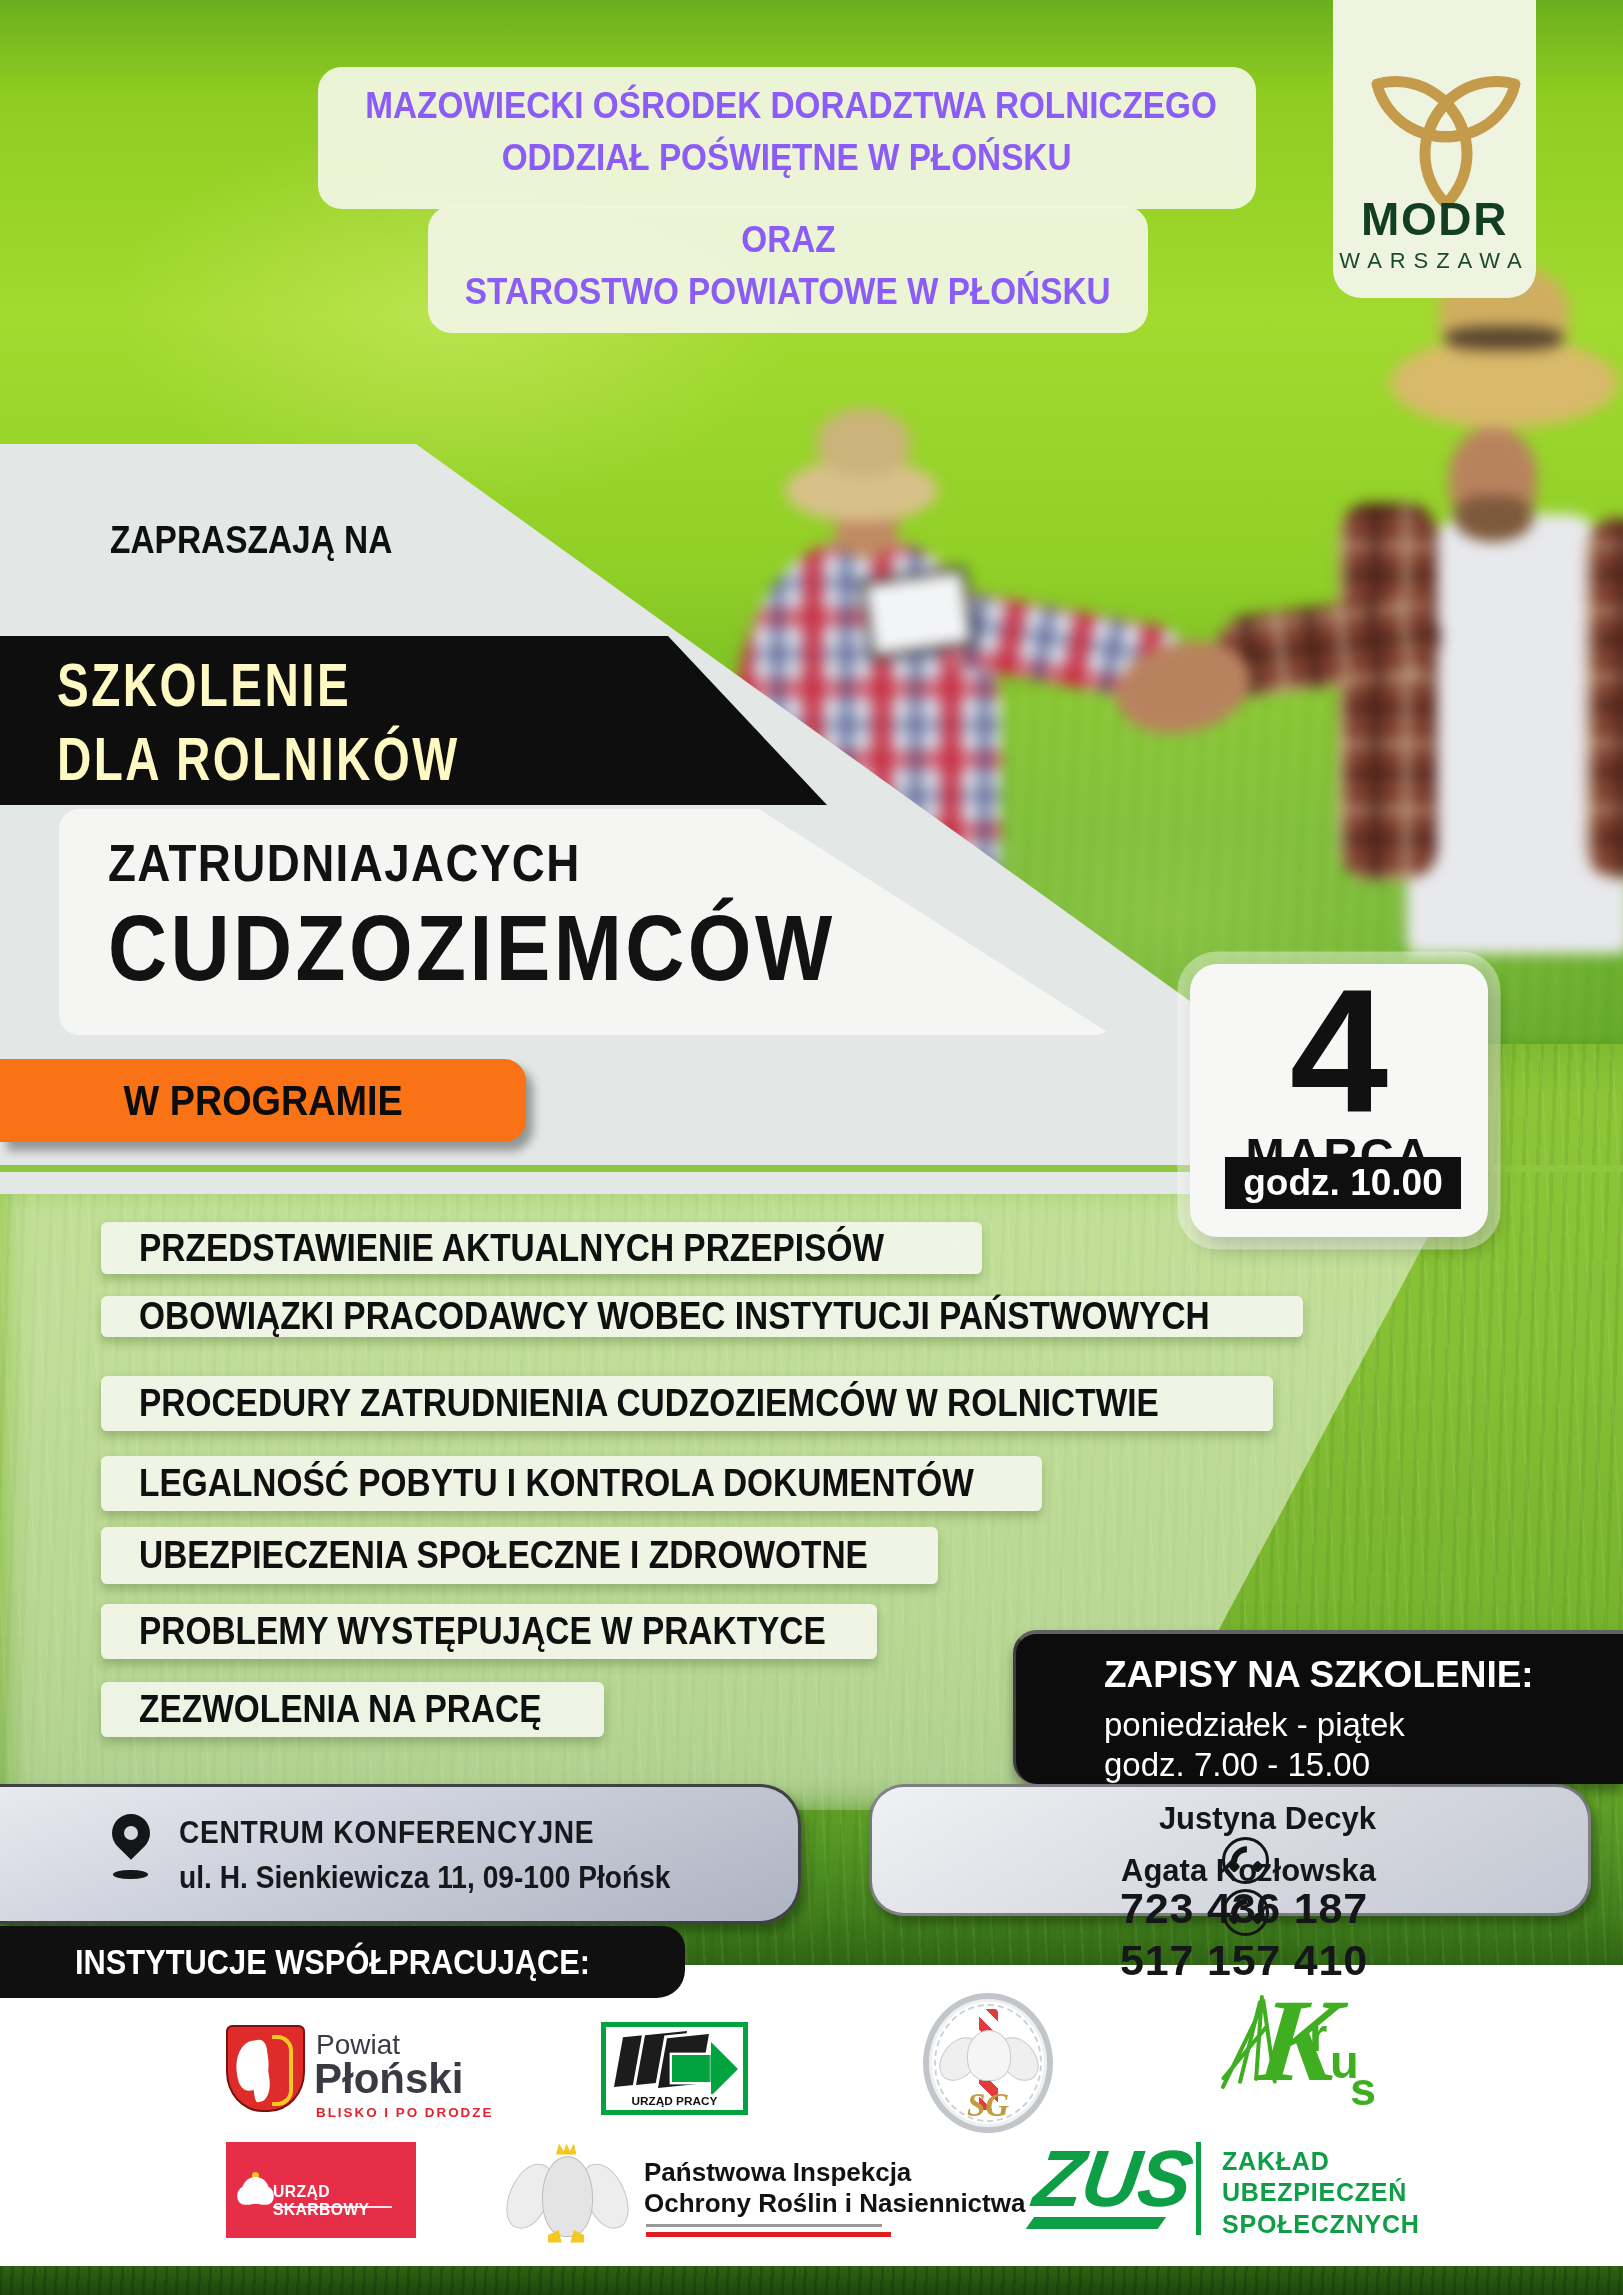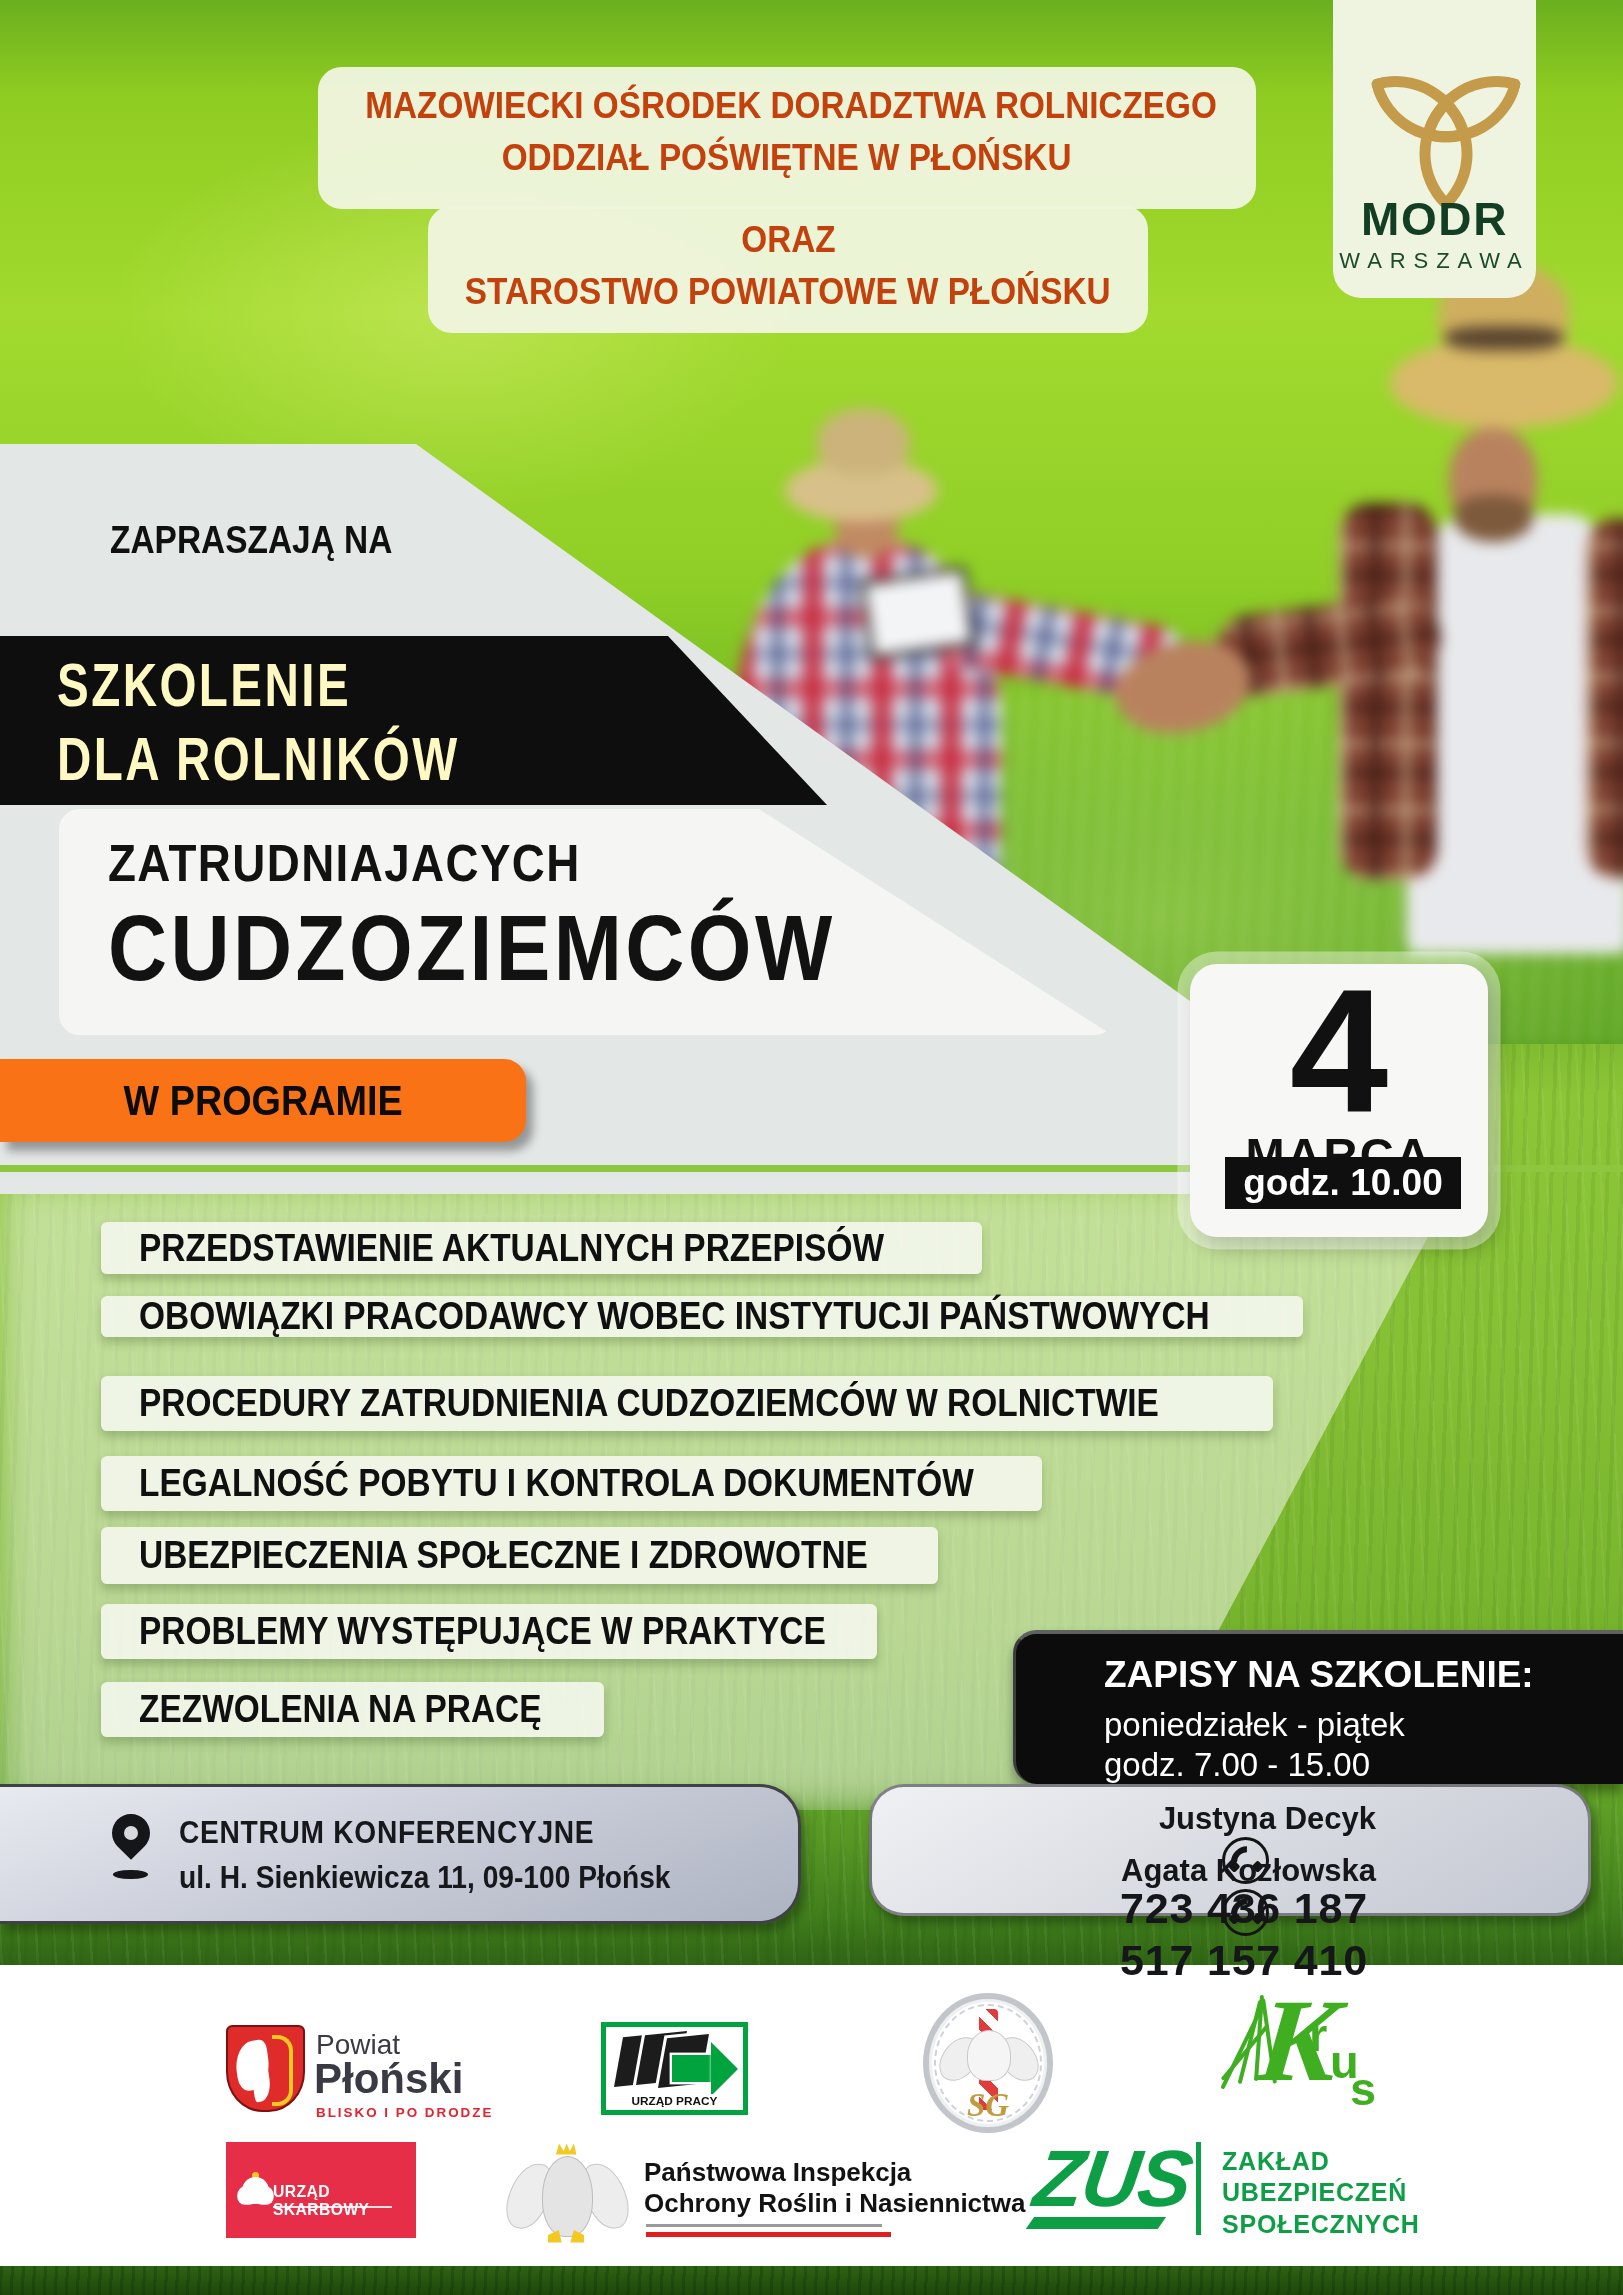--- a/index.html
+++ b/index.html
@@ -44,21 +44,21 @@
   .m-arm{left:1213px;top:605px;width:228px;height:82px;border-radius:41px;transform:rotate(-7deg);}
   .hands{left:1115px;top:642px;width:137px;height:90px;background:#b9825f;border-radius:50%;transform:rotate(-12deg);}
   .wash{position:absolute;left:0;top:1182px;width:1623px;height:628px;z-index:2;
     background:rgba(247,249,241,.52);filter:blur(17.3px);
     clip-path:polygon(0 0,1457px 0,1123px 100%,0 100%);}
   
   .gray-panel{position:absolute;left:0;top:444px;width:1623px;height:750px;z-index:3;background:#e3e7e5;
     clip-path:polygon(0 0,416px 0,1458px 750px,0 750px);}
   .invite{position:absolute;left:110px;top:75px;font-size:38px;font-weight:bold;color:#101010;}
   
-  .banner{position:absolute;z-index:6;background:rgba(239,245,222,.96);border-radius:23.6px;text-align:center;color:#c2410c;font-weight:bold;}
+  .banner{position:absolute;z-index:6;background:rgba(239,245,222,.96);border-radius:23.6px;text-align:center;color:#8b5cf6;font-weight:bold;}
   .banner .ln{font-size:37px;line-height:52px;}
   .banner1{left:318px;top:67px;width:938px;height:129px;padding-top:12.6px;}
   .banner2{left:428px;top:206px;width:720px;height:119px;padding-top:7.9px;}
   .condC{display:inline-block;transform:scaleX(.9);transform-origin:center;white-space:nowrap;}
   .condL{display:inline-block;transform:scaleX(.88);transform-origin:0 50%;white-space:nowrap;}
   
   .modr{position:absolute;left:1333px;top:0;width:203px;height:298px;z-index:6;background:#eff4e0;
     border-radius:0 0 28px 28px;text-align:center;}
   .trefoil{position:absolute;left:43px;top:38px;width:118px;height:134px;}
   .petal{position:absolute;left:50%;top:56%;width:60px;height:60px;margin:-30px 0 0 -30px;
@@ -332,20 +332,23 @@
       <div class="pic"></div>
       <div class="cphone">723 436 187</div>
     </div>
     <div class="crow crow2">
       <div class="cname">Agata Kozłowska</div>
       <div class="pic"></div>
       <div class="cphone">517 157 410</div>
     </div>
   </div>
 
+  <div class="partners-bar">
+    <span class="condL">INSTYTUCJE WSPÓŁPRACUJĄCE:</span>
+  </div>
 
   <div class="logo-band">
 
     <div class="abs shield">
       <div class="eagleW"></div>
       <div class="crozier"></div>
     </div>
     <div class="abs pw1">Powiat</div>
     <div class="abs pw2">Płoński</div>
     <div class="abs pw3">BLISKO I PO DRODZE</div>

